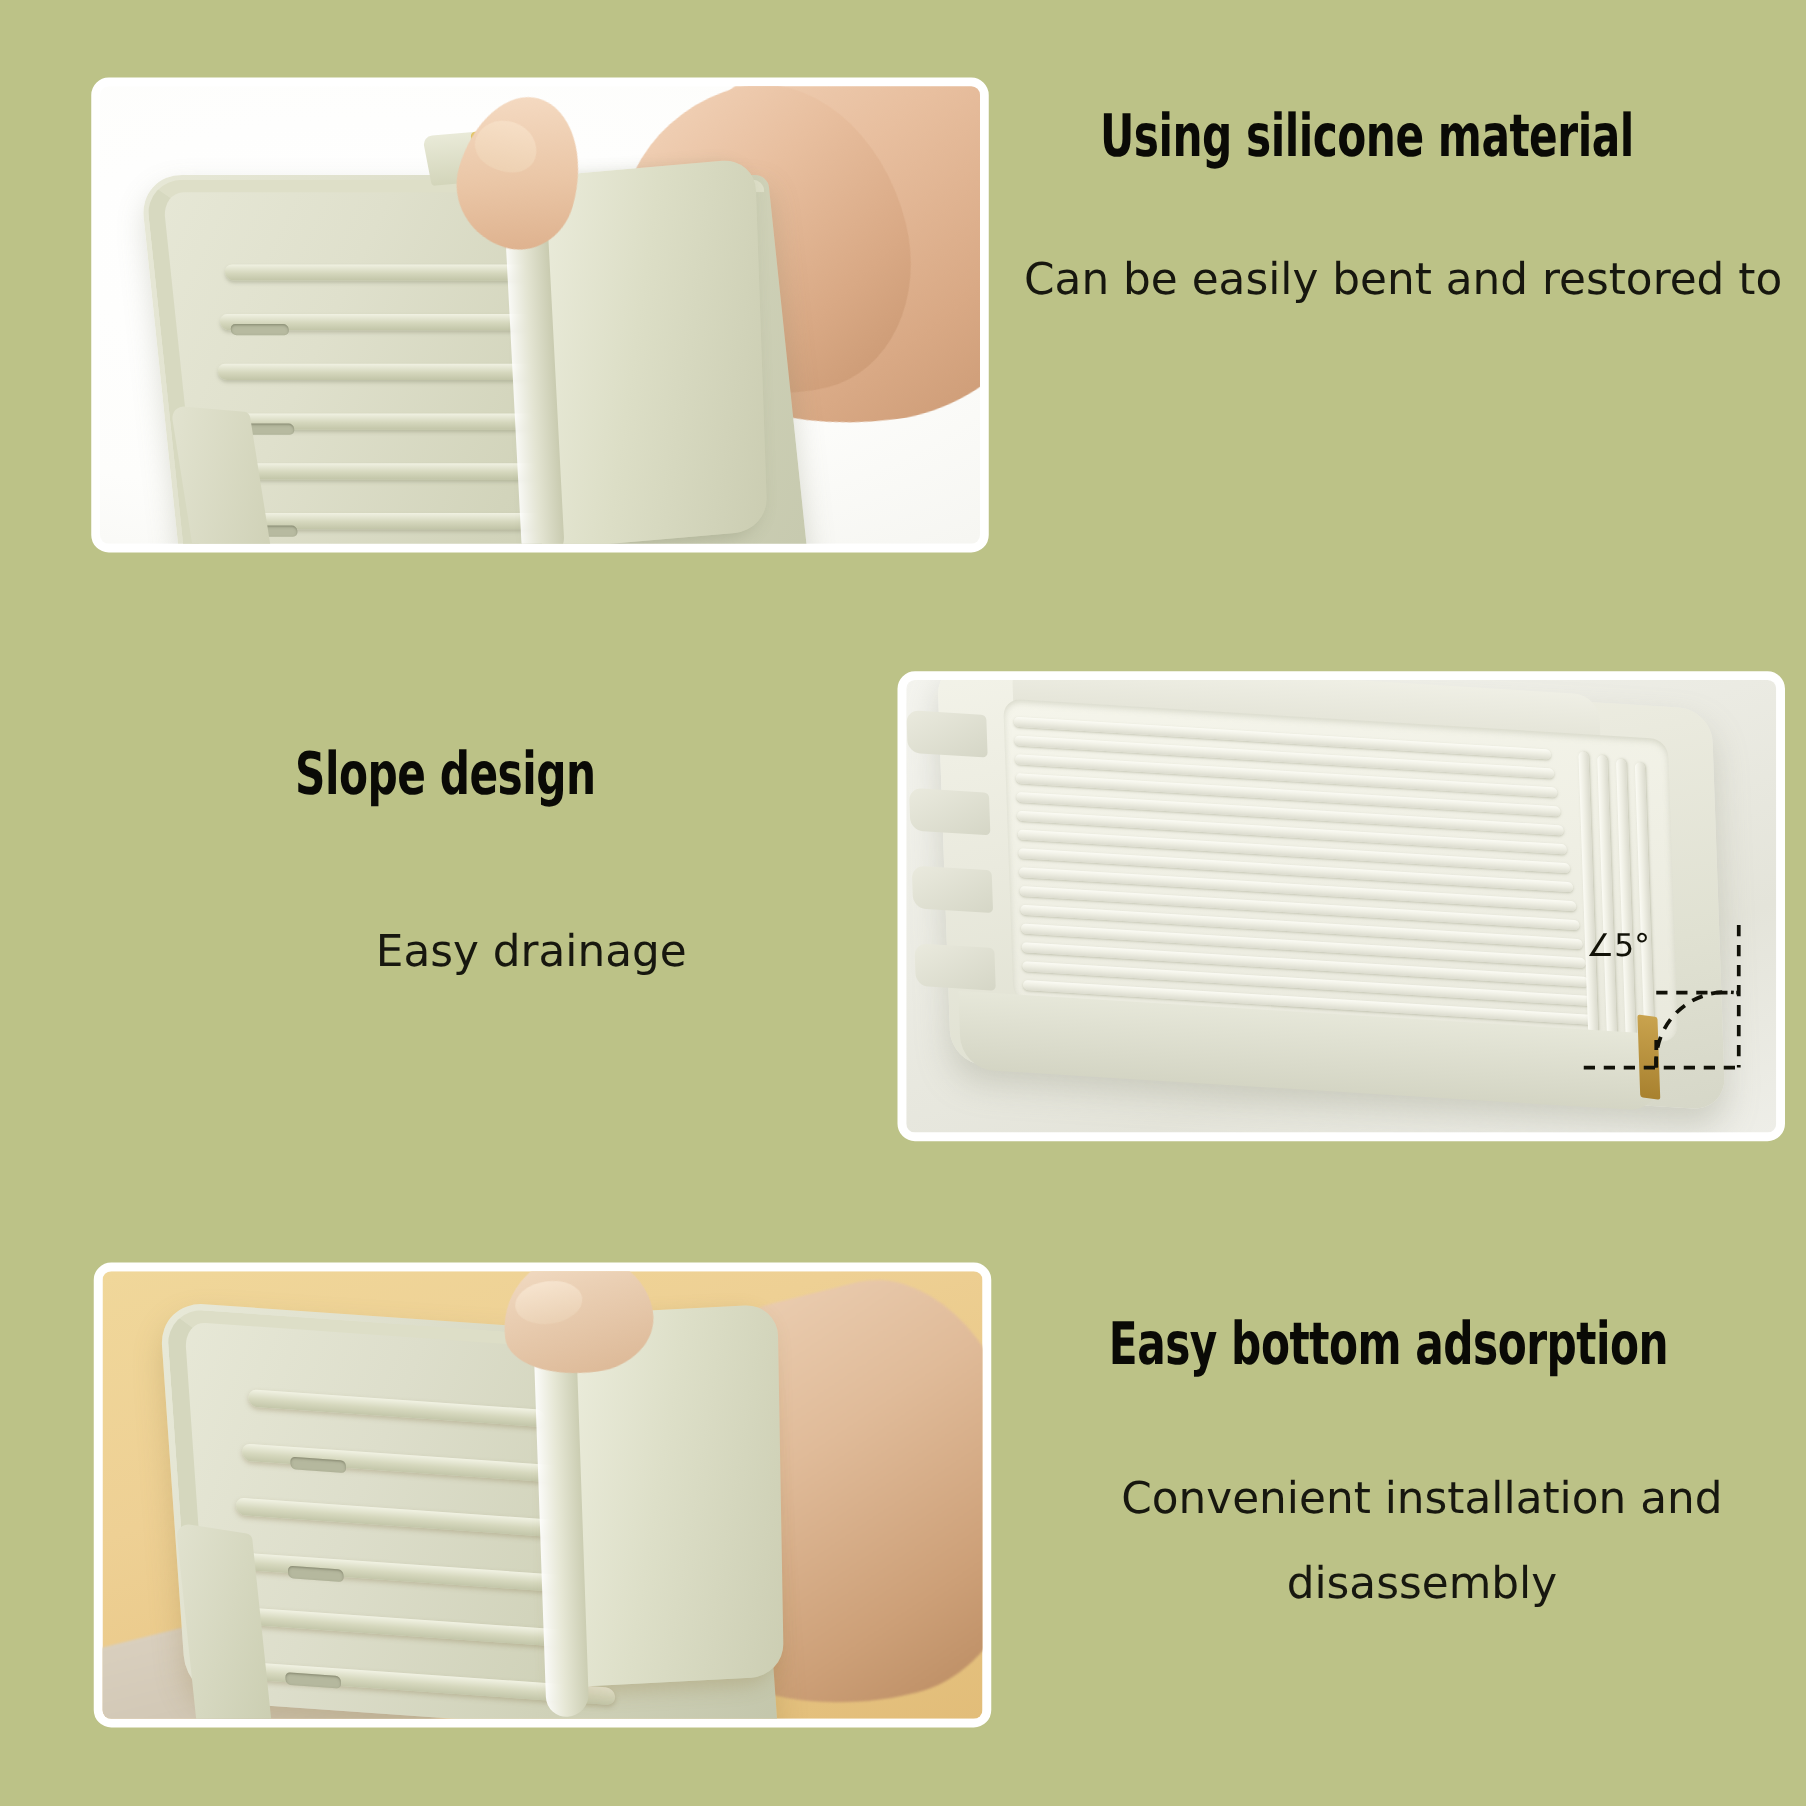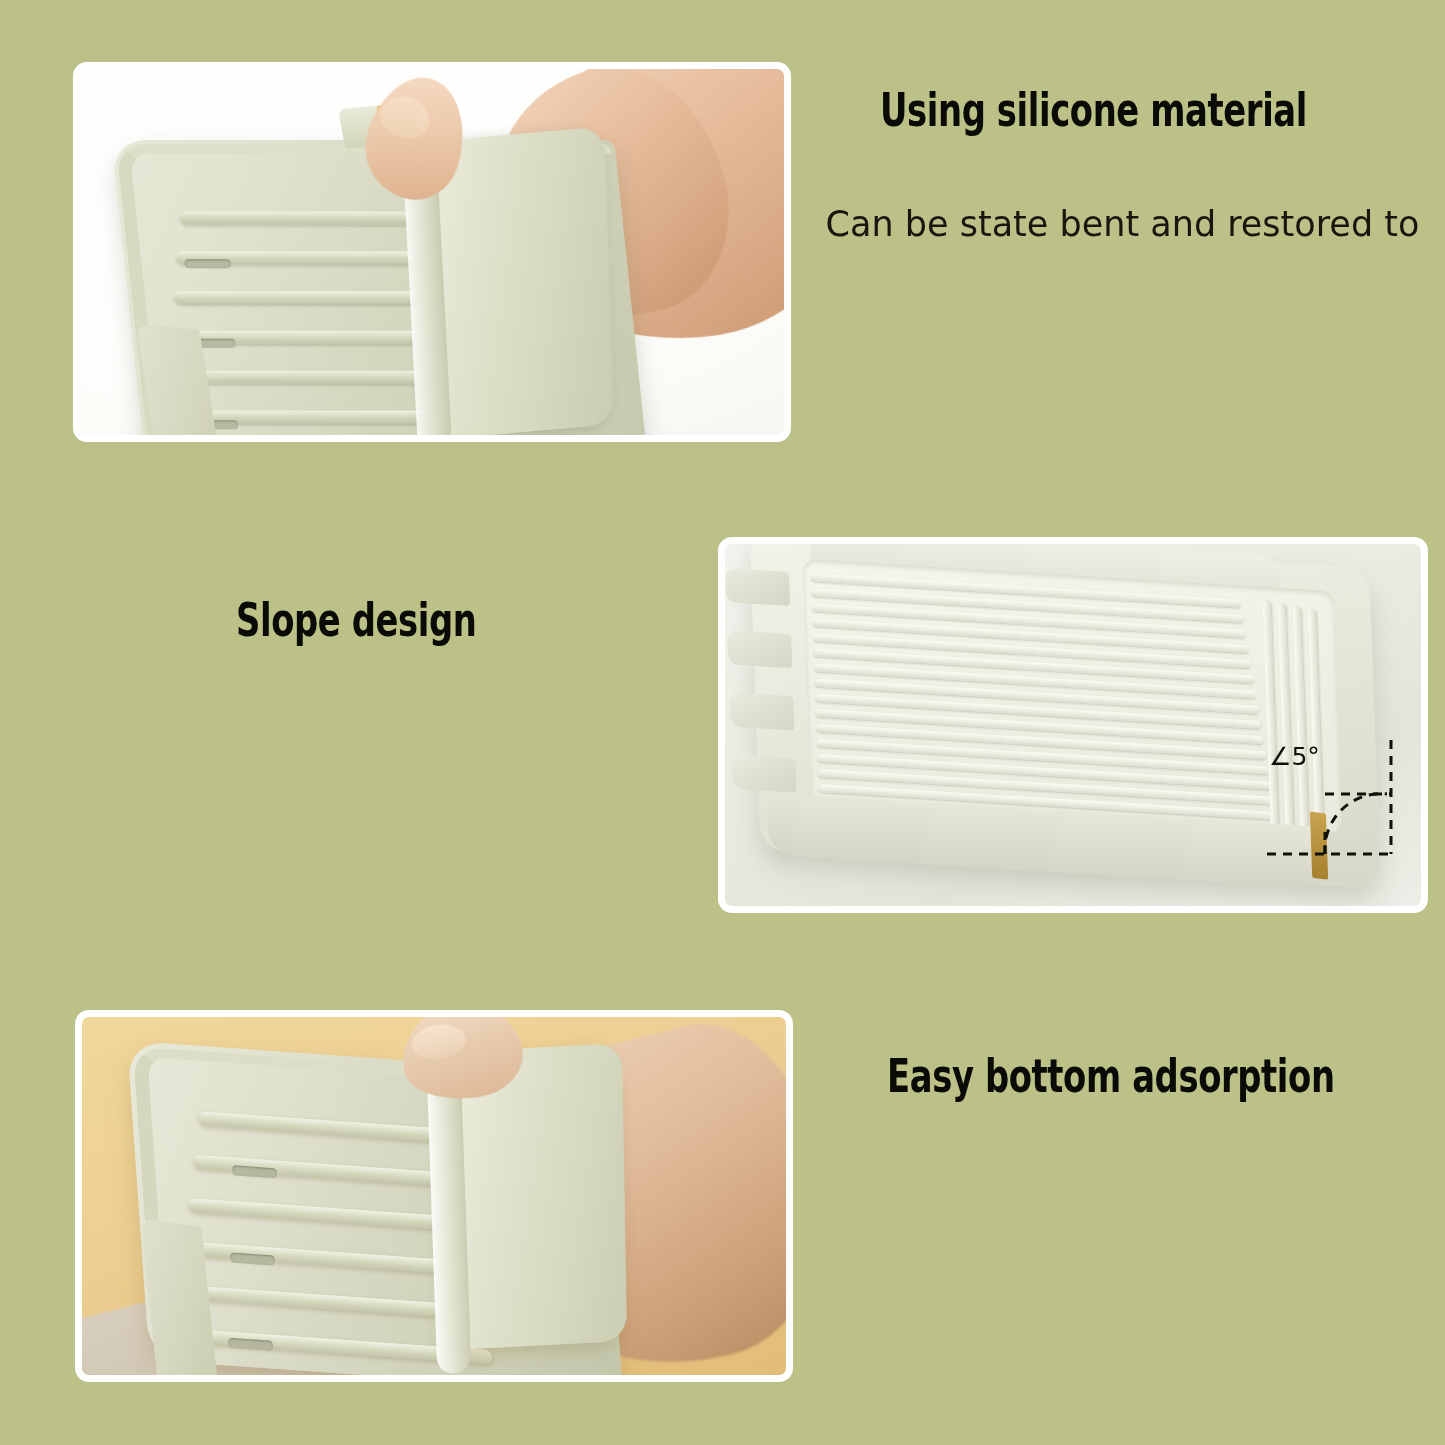--- a/index.html
+++ b/index.html
@@ -385,21 +385,21 @@
         <div id="tray1-yellowtab"></div>
       </div>
 
       <div id="h1-thumb" class="hand1"></div>
       <div id="h1-nail"></div>
     </div>
   </div>
 
   <div class="headline" id="hl-1" style="left: 880px; top: 82px; font-size: 47px; transform: scaleX(0.8); transform-origin: left center;">Using silicone material</div>
   <div class="subtext" id="st-1" style="left:800px; top:190px; width:645px; font-size:35px;">
-    <div>Can be state bent and restored to</div>
+    <div>Can be easily bent and restored to</div>
   </div>
 
   <div class="photo" id="photo-mid">
     <div class="photo-inner">
       <div class="bg"></div>
 
       <div id="board">
         <div class="body"></div>
         <div class="backlip"></div>
         <div class="well"></div>
@@ -448,20 +448,23 @@
           <path d="M 62 118 A 56 56 0 0 1 124 58" fill="none" stroke="#111108" stroke-width="3" stroke-dasharray="9 7"></path>
 
           <line x1="62" y1="118" x2="62" y2="92" stroke="#111108" stroke-width="3" stroke-dasharray="8 6"></line>
         </svg>
         <span class="lbl">∠5°</span>
       </div>
     </div>
   </div>
 
   <div class="headline" id="hl-2" style="left: 236px; top: 592px; font-size: 47px; transform: scaleX(0.8); transform-origin: left center;">Slope design</div>
+  <div class="subtext" id="st-2" style="left:160px; top:728px; width:530px; font-size:35px;">
+    <div>Easy drainage</div>
+  </div>
 
   <div class="photo" id="photo-bot">
     <div class="photo-inner">
       <div class="bg"></div>
       <div id="bot-floor"></div>
 
       <div id="h3-arm" class="hand3"></div>
 
       <div id="tray3">
         <div class="slab"></div>
@@ -485,14 +488,18 @@
         <div id="tray3-flap"></div>
         <div id="tray3-curl"></div>
       </div>
 
       <div id="h3-thumb" class="hand3"></div>
       <div id="h3-nail"></div>
     </div>
   </div>
 
   <div class="headline" id="hl-3" style="left: 887px; top: 1048px; font-size: 47px; transform: scaleX(0.8); transform-origin: left center;">Easy bottom adsorption</div>
+  <div class="subtext" id="st-3" style="left:830px; top:1165px; width:615px; font-size:35px;">
+    <div>Convenient installation and</div>
+    <div>disassembly</div>
+  </div>
 
 </div>
 
 </body></html>

